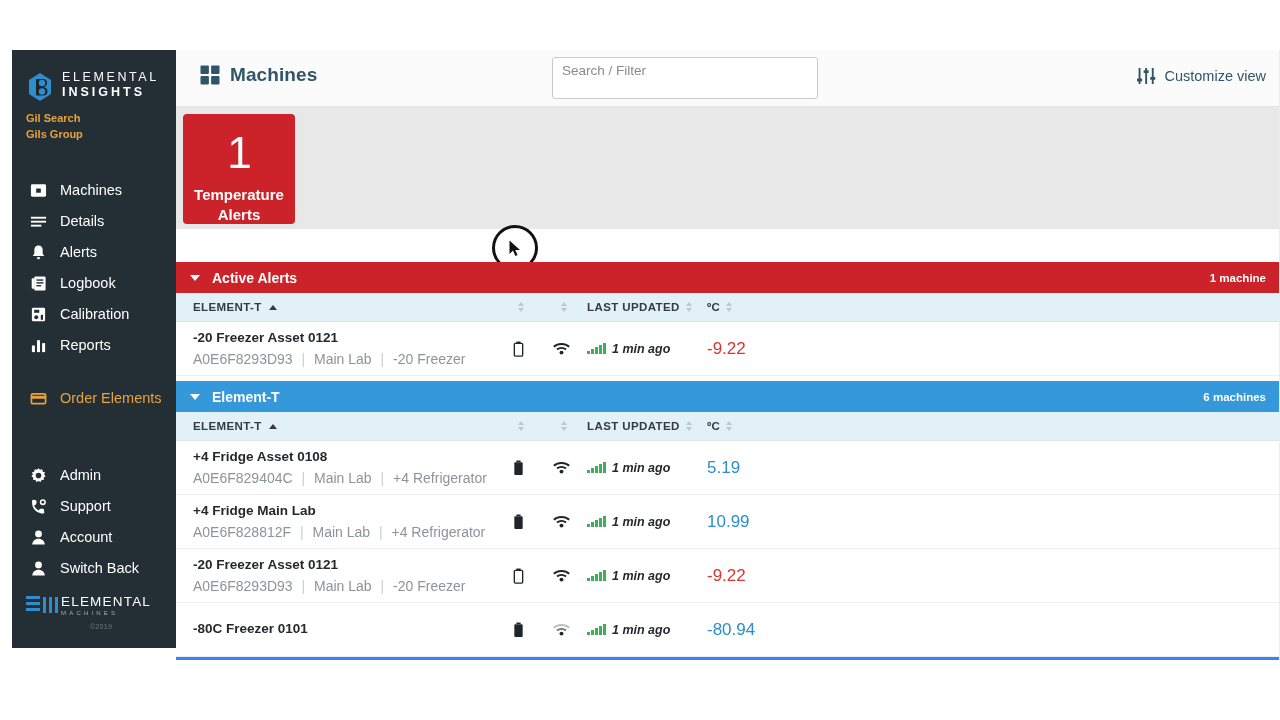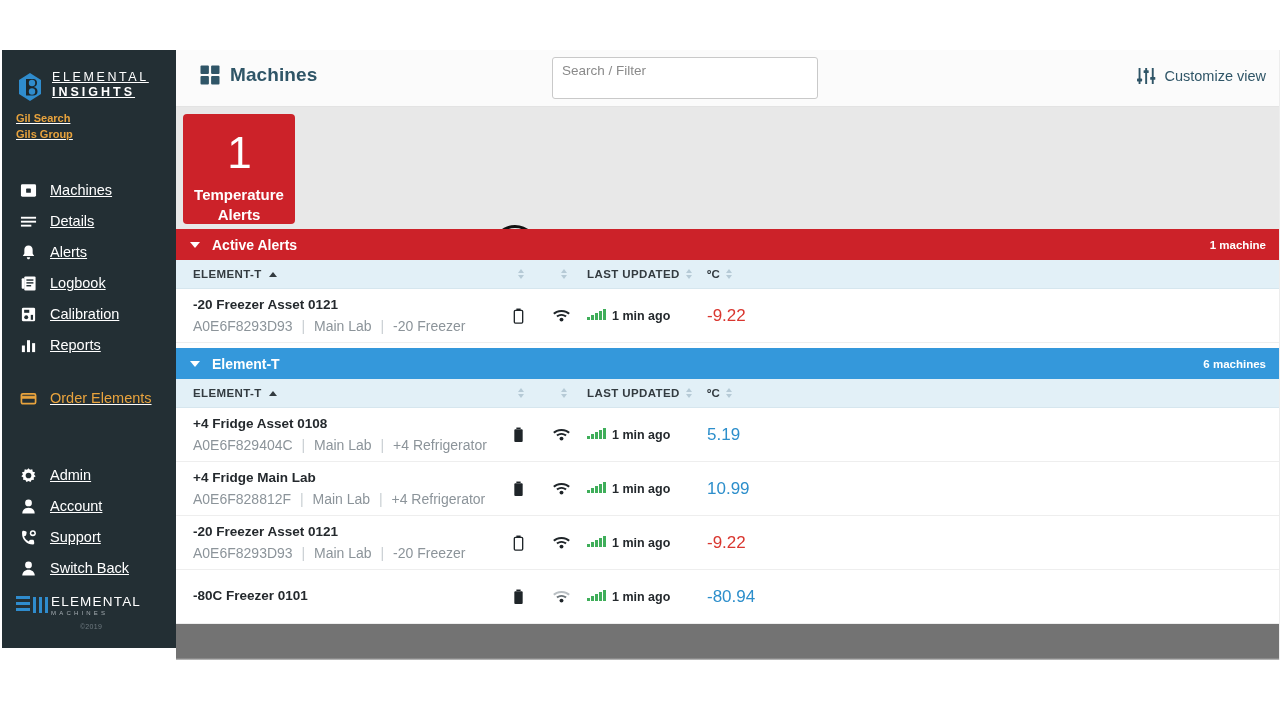--- a/index.html
+++ b/index.html
@@ -34,26 +34,25 @@
     position: absolute;
     left: 0; top: 50px;
     width: 1280px; height: 610px;
     background: #ffffff;
     overflow: hidden;
   }
 
   
   #sidebar {
     position: absolute;
-    left: 2px; top: 0;
+    left: 12px; top: 0;
     width: 176px; height: 598px;
     background: #232f34;
     color: #ffffff;
     box-sizing: border-box;
-    text-decoration: underline;
   }
 
   .brand {
     padding: 20px 0 0 14px;
     display: flex;
     align-items: flex-start;
   }
   .brand-mark { width: 28px; height: 30px; flex: 0 0 28px; margin-top: 2px; }
   .brand-text {
     margin-left: 8px;
@@ -333,41 +332,44 @@
   .m-meta {
     font-size: 14px;
     color: #8c949a;
     margin-top: 4px;
     line-height: 1.2;
   }
   .m-meta .sep { color: #c8ced2; margin: 0 5px; }
 
   .cell-updated {
     display: flex;
+    align-items: center;
     font-size: 12.5px;
     color: #24292d;
     font-weight: 700;
+    font-style: italic;
   }
   .cell-updated .sig { margin-right: 5px; display: flex; align-items: flex-end; height: 11px; }
   .cell-updated .sig b {
     display: block; width: 2.5px; background: #3fae5a; margin-right: 1.5px;
   }
 
   .cell-temp {
     font-size: 17px;
     font-weight: 400;
   }
   .temp-blue { color: #2c8ecb; }
   .temp-red  { color: #d9362f; }
 
   .content-scroll {
     position: relative;
     height: 432px;
     overflow: hidden;
-    background: #737373;
+    background: #3b82f6;
+    margin-top: 33px;
   }
   .pre-section-gap { height: 5px; background: #ffffff; }
 
   .bottom-fade {
     position: absolute;
     left: 0; bottom: 0; width: 1104px; height: 3px;
     background: linear-gradient(to bottom, rgba(255,255,255,0), #f2f2f2);
   }
   .right-rule {
     position: absolute;
@@ -494,36 +496,36 @@
               <path d="M9 1.2 L10.6 3.0 L13 2.4 L13.5 4.9 L15.9 5.6 L14.9 7.9 L16.6 9.7 L14.5 11.1 L14.8 13.6 L12.3 13.8 L11.1 16.0 L9 14.8 L6.9 16.0 L5.7 13.8 L3.2 13.6 L3.5 11.1 L1.4 9.7 L3.1 7.9 L2.1 5.6 L4.5 4.9 L5 2.4 L7.4 3.0 Z" fill="#ffffff"></path>
               <circle cx="9" cy="9" r="3" fill="#232f34"></circle>
             </svg>
           </span>
           <span class="nav-label">Admin</span>
         </div>
 
         <div class="nav-item">
           <span class="nav-icon">
             <svg viewBox="0 0 18 18" width="17" height="17">
-              <circle cx="9" cy="5.2" r="3.6" fill="#ffffff"></circle>
-              <path d="M2.4 16.4 C2.4 12.6 5.4 10.2 9 10.2 C12.6 10.2 15.6 12.6 15.6 16.4 Z" fill="#ffffff"></path>
-            </svg>
-          </span>
-          <span class="nav-label">Account</span>
-        </div>
-
-        <div class="nav-item">
-          <span class="nav-icon">
-            <svg viewBox="0 0 18 18" width="17" height="17">
               <path d="M2.2 3.2 C2.2 2.3 3 1.6 3.9 1.8 L6 2.3 C6.7 2.5 7.1 3.2 7 3.9 L6.6 6 C6.5 6.6 6.1 7.1 5.5 7.3 L4.3 7.7 C5.2 10.2 7 12.2 9.4 13.3 L9.9 12.2 C10.2 11.7 10.7 11.4 11.3 11.4 L13.4 11.4 C14.1 11.4 14.7 11.9 14.8 12.7 L15.1 14.8 C15.2 15.7 14.5 16.4 13.6 16.4 C7.3 16.4 2.2 11.3 2.2 5 Z" fill="#ffffff"></path>
               <circle cx="13.6" cy="4.4" r="3.2" fill="#ffffff"></circle>
               <circle cx="13.6" cy="4.4" r="1.5" fill="#232f34"></circle>
             </svg>
           </span>
           <span class="nav-label">Support</span>
+        </div>
+
+        <div class="nav-item">
+          <span class="nav-icon">
+            <svg viewBox="0 0 18 18" width="17" height="17">
+              <circle cx="9" cy="5.2" r="3.6" fill="#ffffff"></circle>
+              <path d="M2.4 16.4 C2.4 12.6 5.4 10.2 9 10.2 C12.6 10.2 15.6 12.6 15.6 16.4 Z" fill="#ffffff"></path>
+            </svg>
+          </span>
+          <span class="nav-label">Account</span>
         </div>
 
         <div class="nav-item">
           <span class="nav-icon">
             <svg viewBox="0 0 18 18" width="17" height="17">
               <circle cx="9" cy="5.2" r="3.6" fill="#ffffff"></circle>
               <path d="M2.4 16.4 C2.4 12.6 5.4 10.2 9 10.2 C12.6 10.2 15.6 12.6 15.6 16.4 Z" fill="#ffffff"></path>
             </svg>
           </span>
           <span class="nav-label">Switch Back</span>

